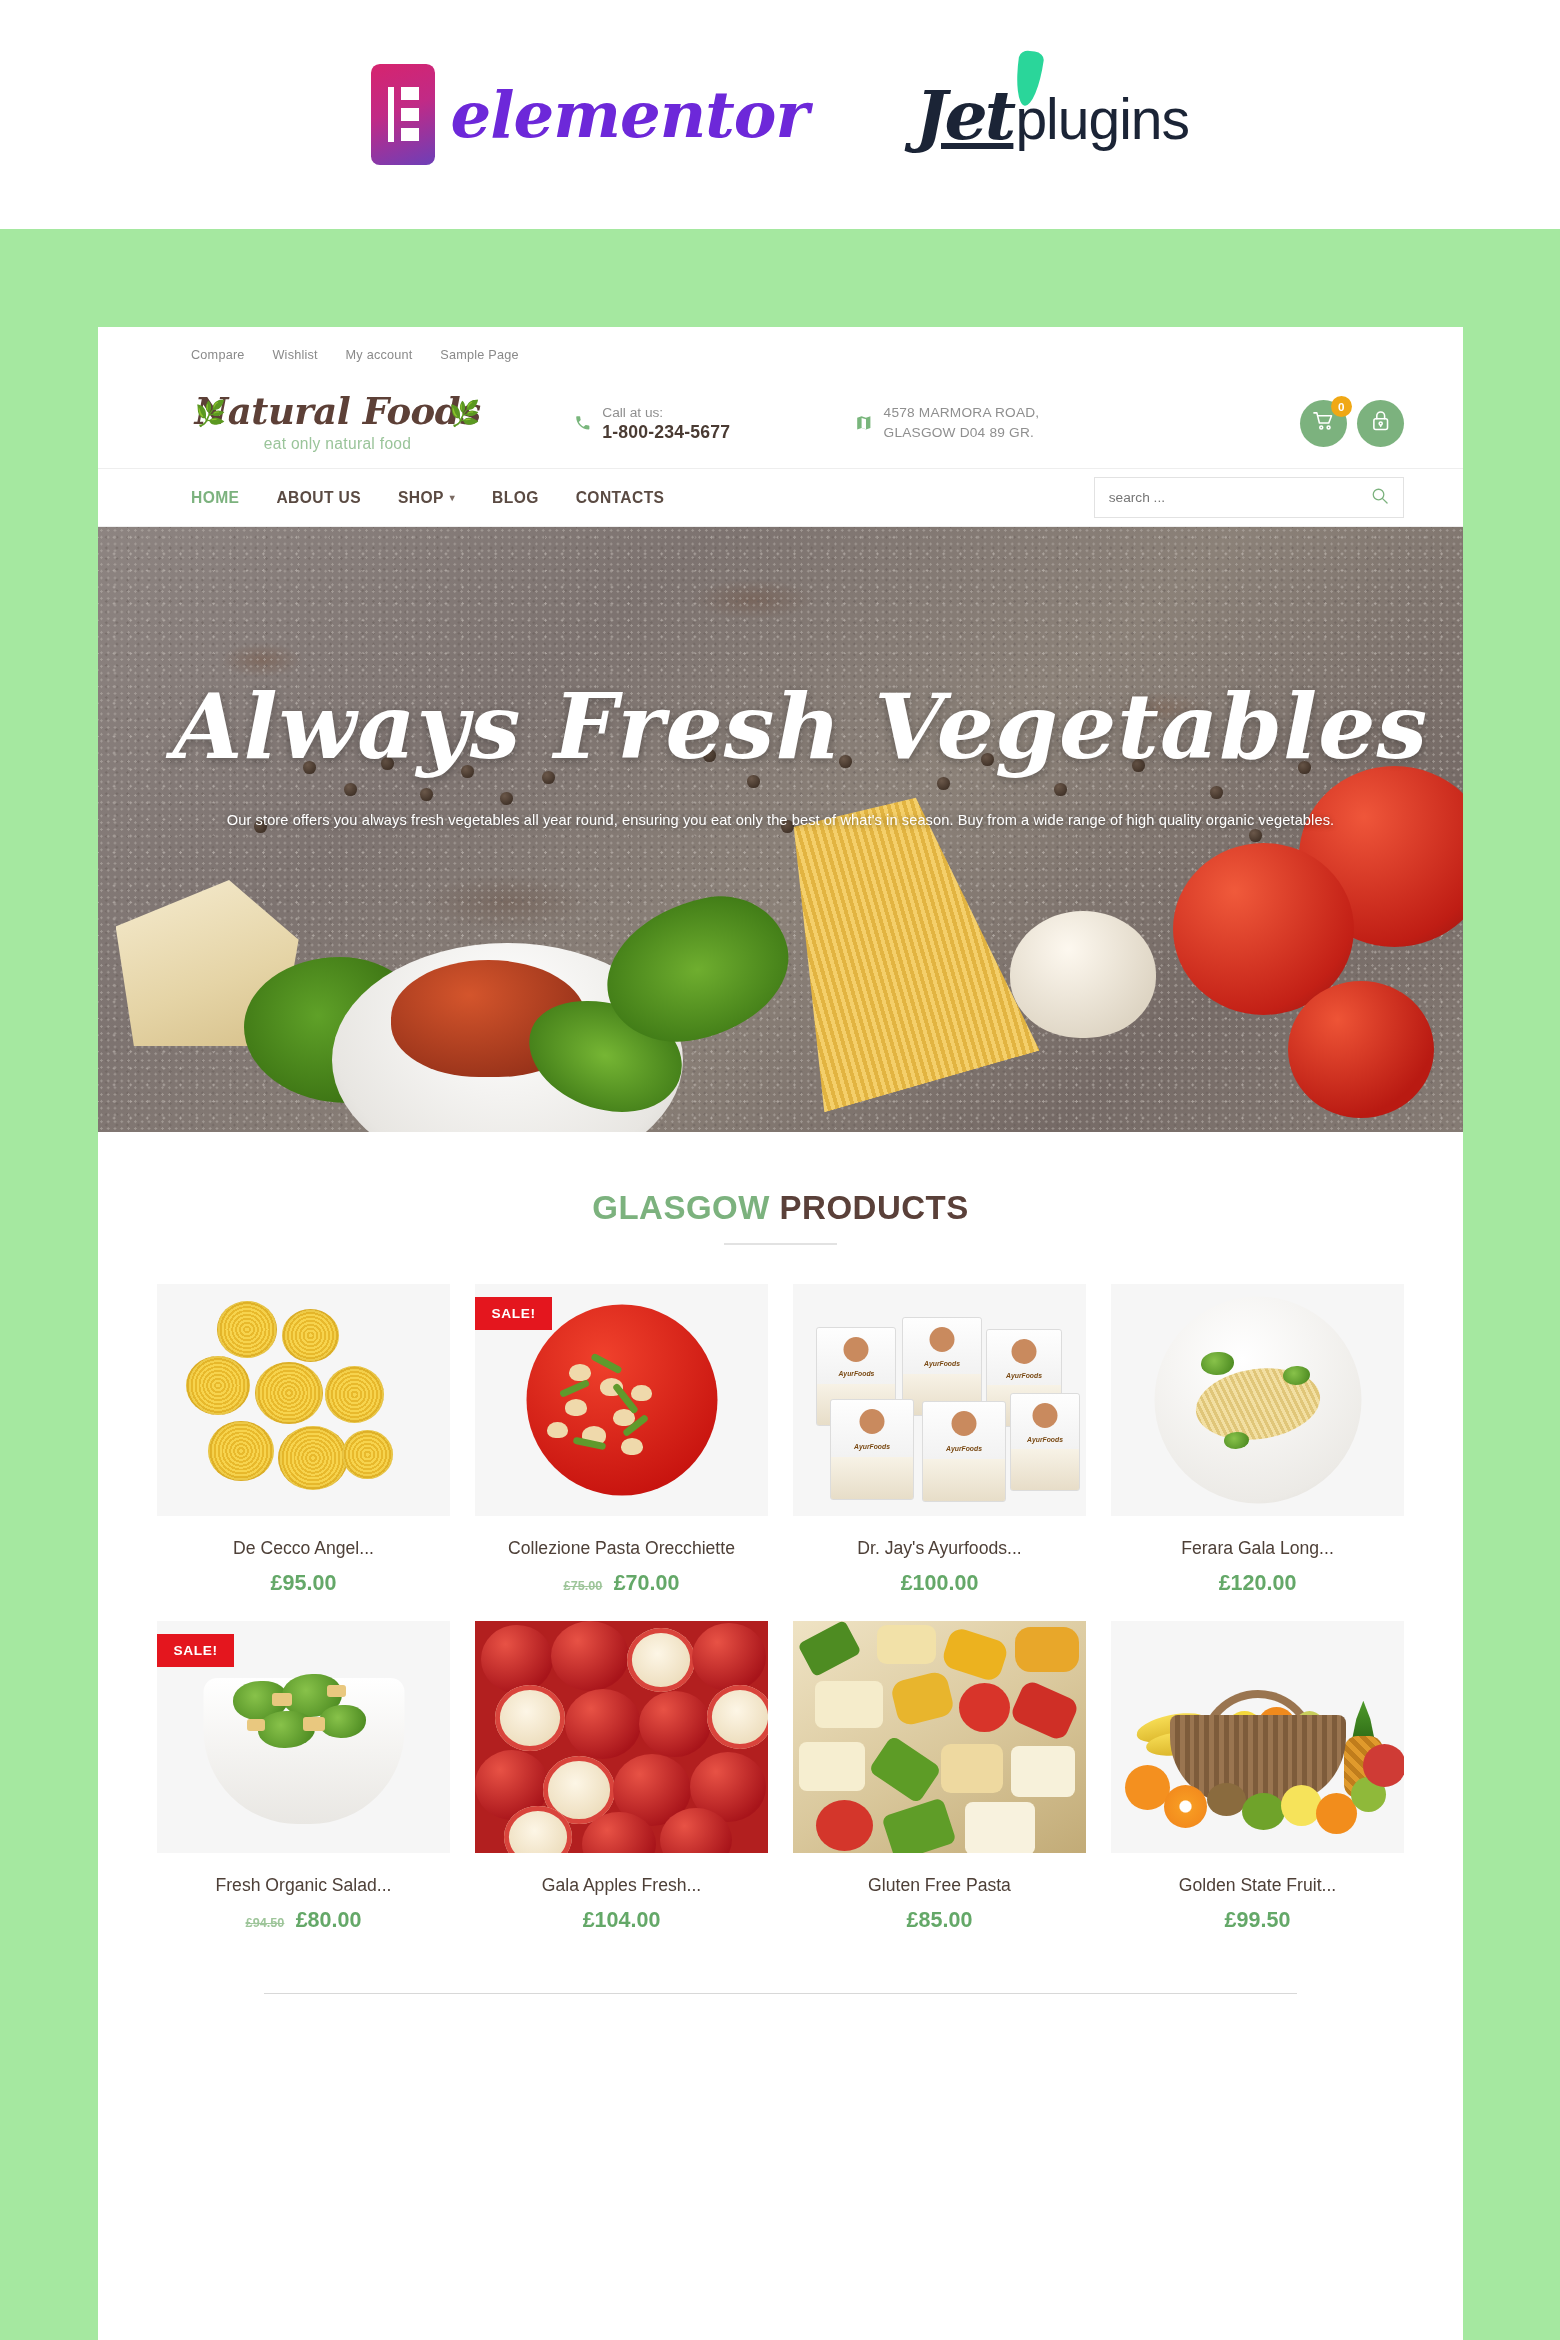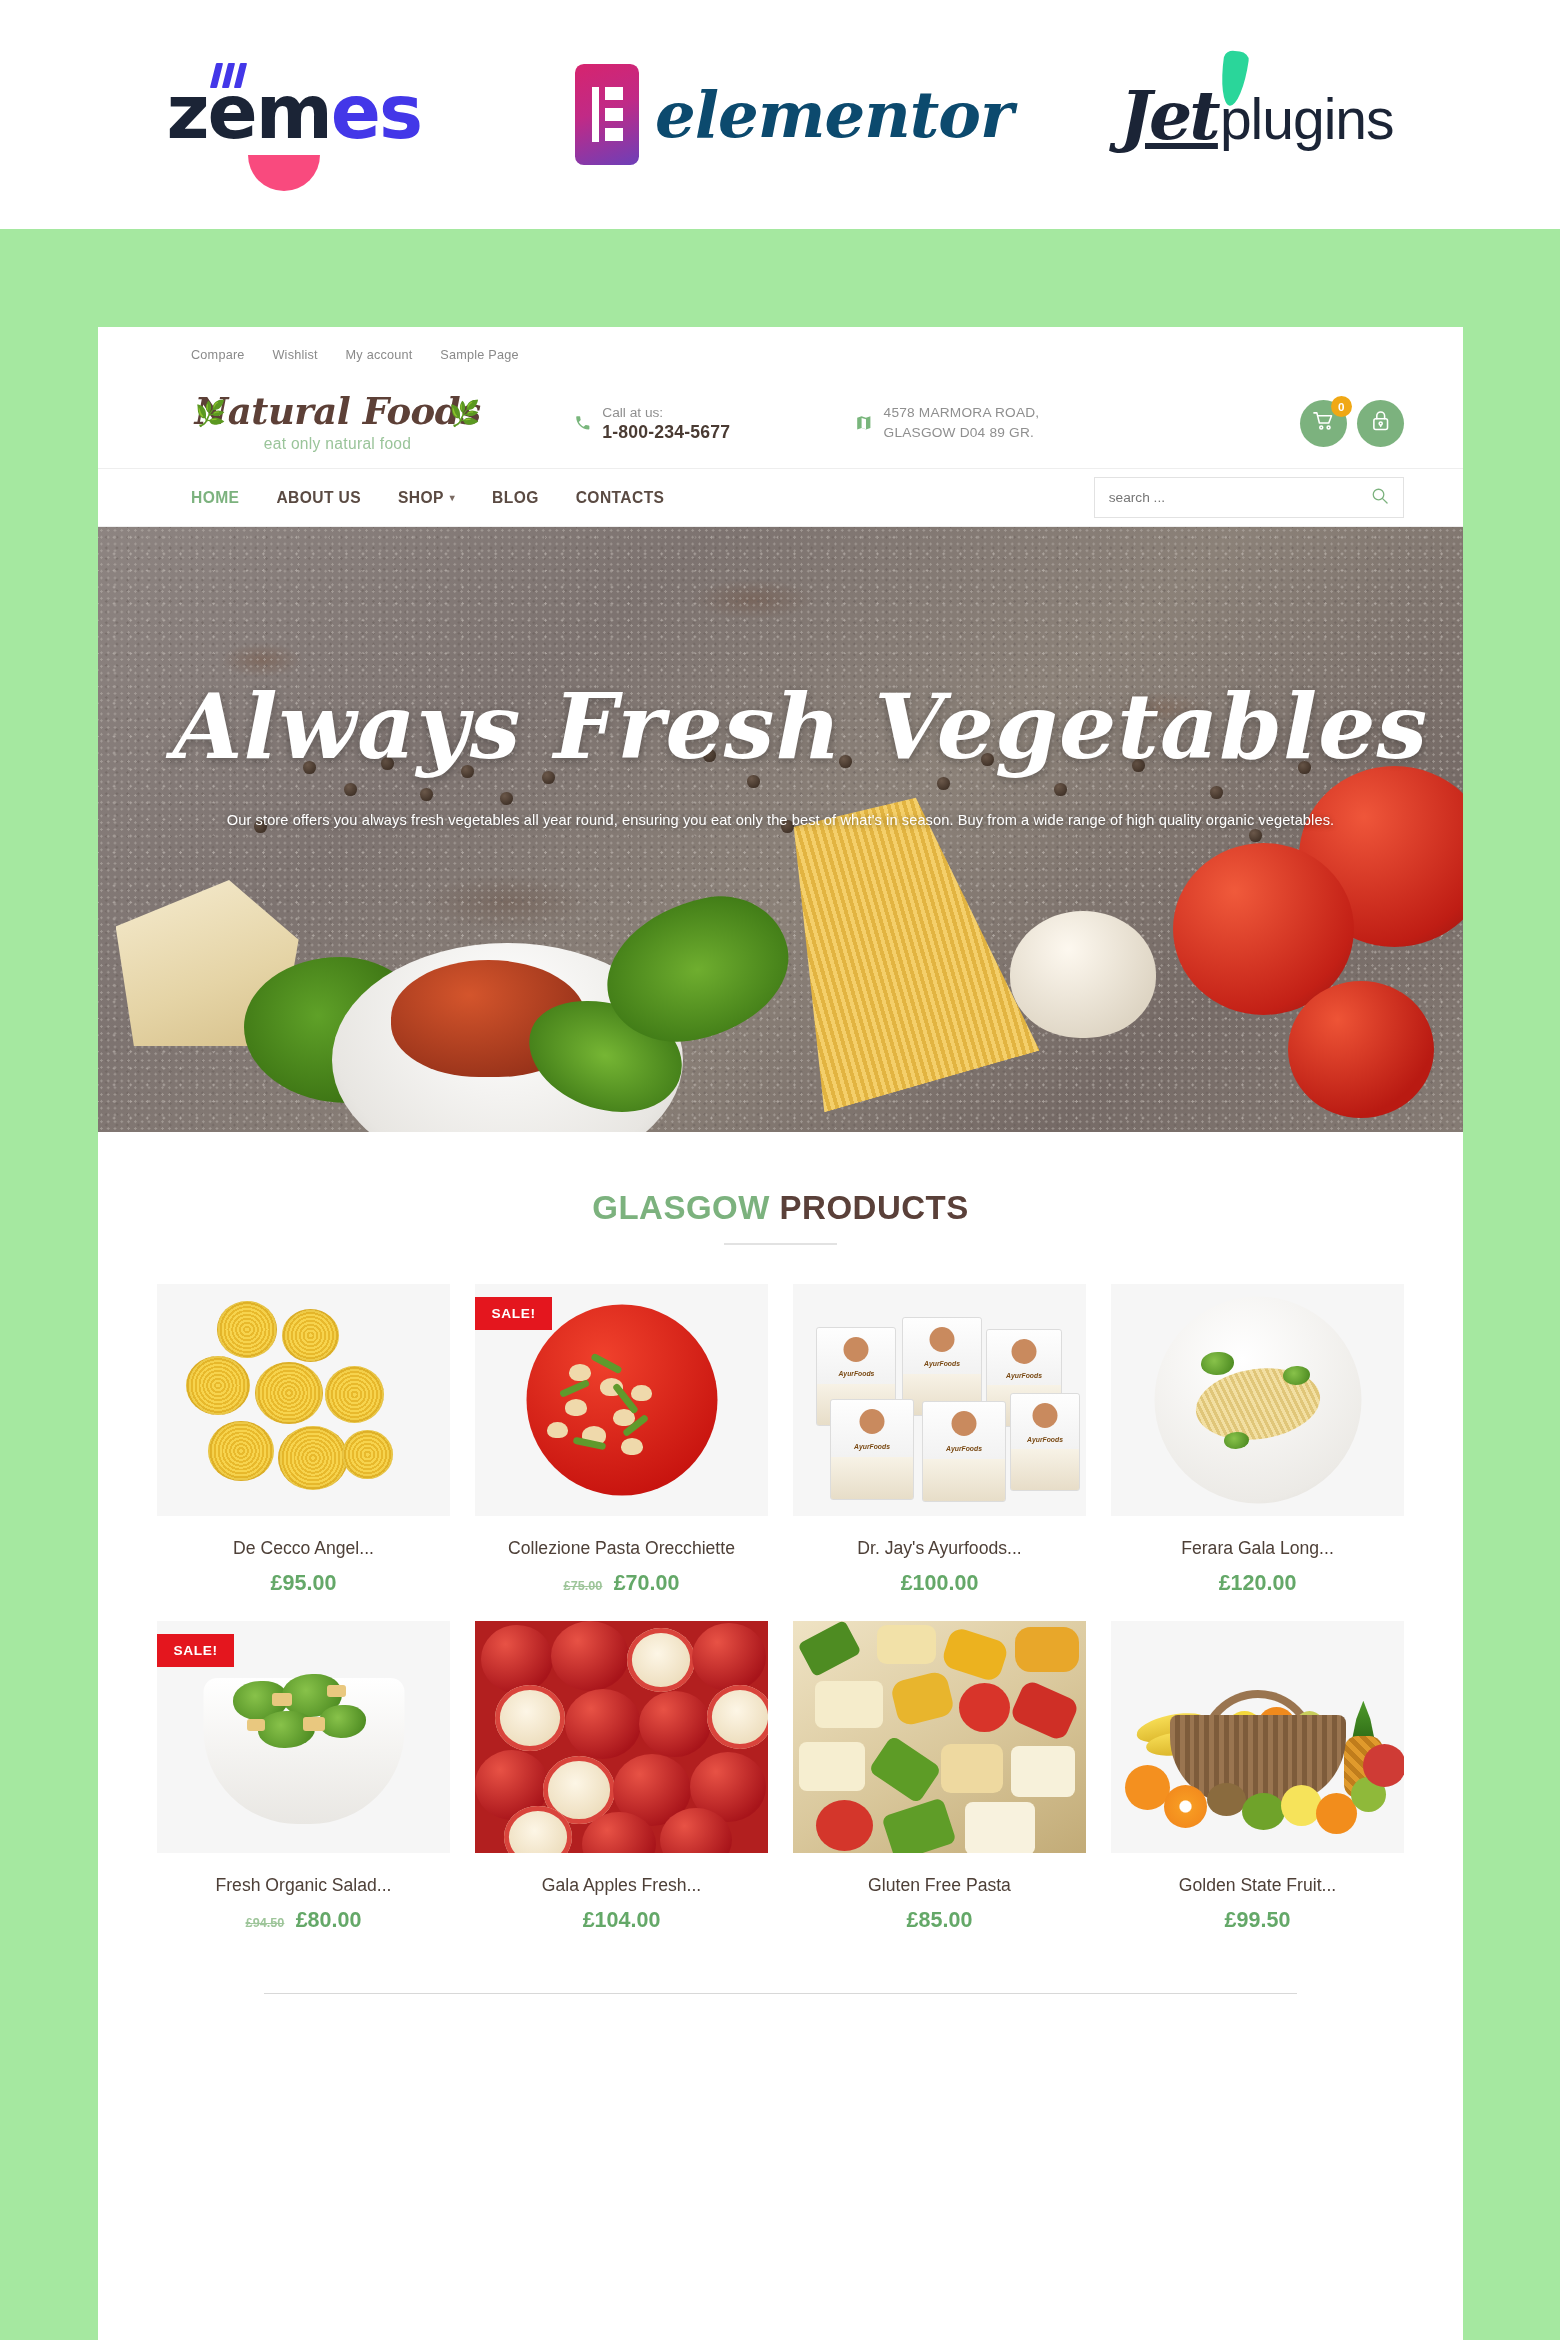--- a/index.html
+++ b/index.html
@@ -44,21 +44,21 @@
     position: relative;
   }
   .el-mark i { position: absolute; background: #fff; display: block; }
   .el-mark .bar { left: 16.6px; top: 23.4px; width: 6.8px; height: 55px; }
   .el-mark .d1 { left: 30px; top: 23.4px; width: 17.6px; height: 12.7px; }
   .el-mark .d2 { left: 30px; top: 44px; width: 17.6px; height: 12.7px; }
   .el-mark .d3 { left: 30px; top: 64px; width: 17.6px; height: 12.7px; }
   .el-word {
     font-family: "DejaVu Serif", serif;
     font-size: 64px; font-style: italic; font-weight: 700;
-    color: #0c4a6e; letter-spacing: -1px;
+    color: #6d28d9; letter-spacing: -1px;
   }
 
   .logo-jet { position: relative; display: flex; align-items: baseline; }
   .jet-word {
     font-family: "DejaVu Serif", serif;
     font-size: 68px; font-style: italic; font-weight: 700;
     color: #1b2436; letter-spacing: -2.9px; text-decoration: underline;
   }
   .jet-plug {
     font-family: "Liberation Sans", sans-serif;
@@ -370,29 +370,20 @@
   .banana {
     position: absolute; border-radius: 50% 50% 46% 46%;
     background: linear-gradient(180deg,#f7dd55,#dcb72c);
   }
 </style>
 </head>
 <body>
 
 <div class="brandbar">
 
-  <div class="logo-zemez">
-    <div class="zemez-ticks">
-      <i></i>
-        <i></i>
-        <i></i>
-    </div>
-    <div class="zemez-word">z<span>em</span><span class="hl">es</span></div>
-    <div class="zemez-smile"></div>
-  </div>
 
   <div class="logo-elementor">
     <div class="el-mark">
       <i class="bar"></i>
         <i class="d1"></i>
         <i class="d2"></i>
         <i class="d3"></i>
     </div>
     <div class="el-word">elementor</div>
   </div>

